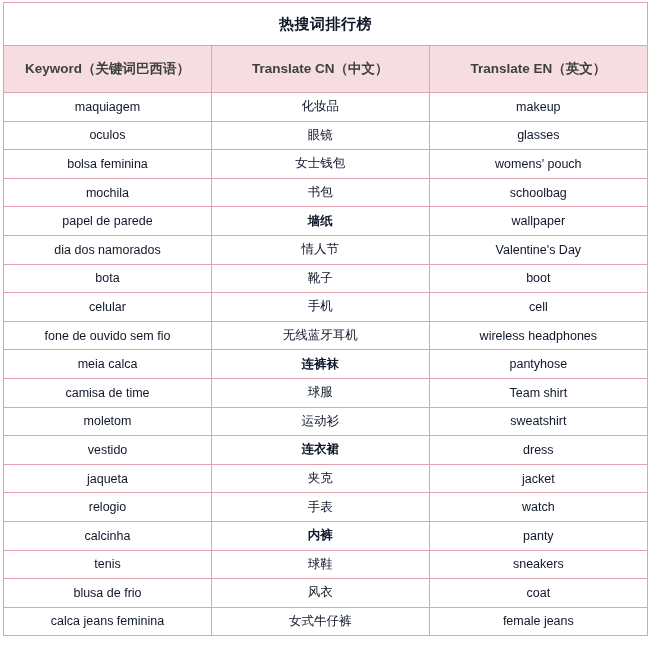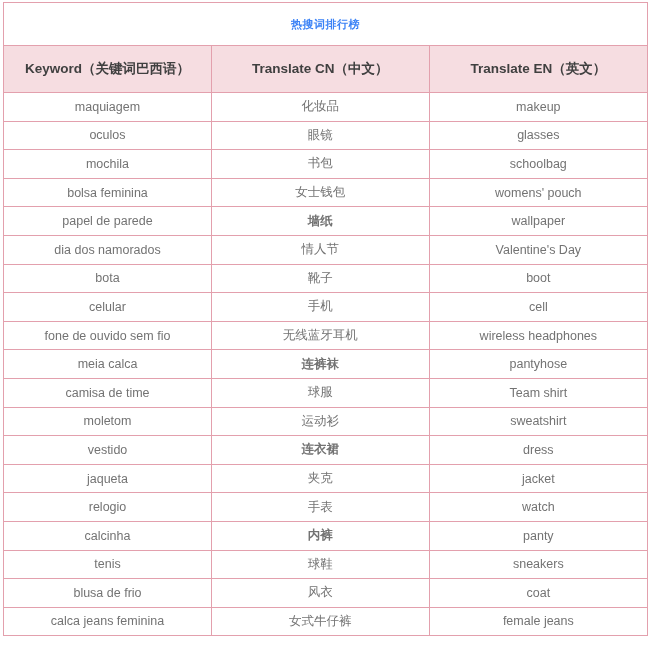--- a/index.html
+++ b/index.html
@@ -28,37 +28,37 @@
     table-layout: fixed;
   }
   table.rank-table td, table.rank-table th {
     border: 1px solid #e3a0ad;
     padding: 0;
     text-align: center;
     vertical-align: middle;
   }
   .title-cell {
     height: 42px;
-    font-size: 11px;
+    font-size: 15px;
     font-weight: bold;
     letter-spacing: 0.5px;
     background: #ffffff;
-    color: #3b82f6;
+    color: #0f172a;
   }
   .header-cell {
     height: 46px;
     background: #f6dde1;
     font-size: 13.5px;
     font-weight: bold;
     color: #404040;
   }
   .data-cell {
     height: 27.6px;
     font-size: 12.5px;
-    color: #737373;
+    color: #0f172a;
     background: #ffffff;
   }
   .col-kw { width: 32.3%; }
   .col-cn { width: 33.8%; }
   .col-en { width: 33.9%; }
   .cn-text {
     font-size: 12.5px;
   }
   .cn-bold {
     font-weight: bold;
@@ -88,28 +88,28 @@
         <td class="data-cell">maquiagem</td>
         <td class="data-cell cn-text">化妆品</td>
         <td class="data-cell">makeup</td>
       </tr>
       <tr>
         <td class="data-cell">oculos</td>
         <td class="data-cell cn-text">眼镜</td>
         <td class="data-cell">glasses</td>
       </tr>
       <tr>
+        <td class="data-cell">bolsa feminina</td>
+        <td class="data-cell cn-text">女士钱包</td>
+        <td class="data-cell">womens' pouch</td>
+      </tr>
+      <tr>
         <td class="data-cell">mochila</td>
         <td class="data-cell cn-text">书包</td>
         <td class="data-cell">schoolbag</td>
-      </tr>
-      <tr>
-        <td class="data-cell">bolsa feminina</td>
-        <td class="data-cell cn-text">女士钱包</td>
-        <td class="data-cell">womens' pouch</td>
       </tr>
       <tr>
         <td class="data-cell">papel de parede</td>
         <td class="data-cell cn-text cn-bold">墙纸</td>
         <td class="data-cell">wallpaper</td>
       </tr>
       <tr>
         <td class="data-cell">dia dos namorados</td>
         <td class="data-cell cn-text">情人节</td>
         <td class="data-cell">Valentine's Day</td>

